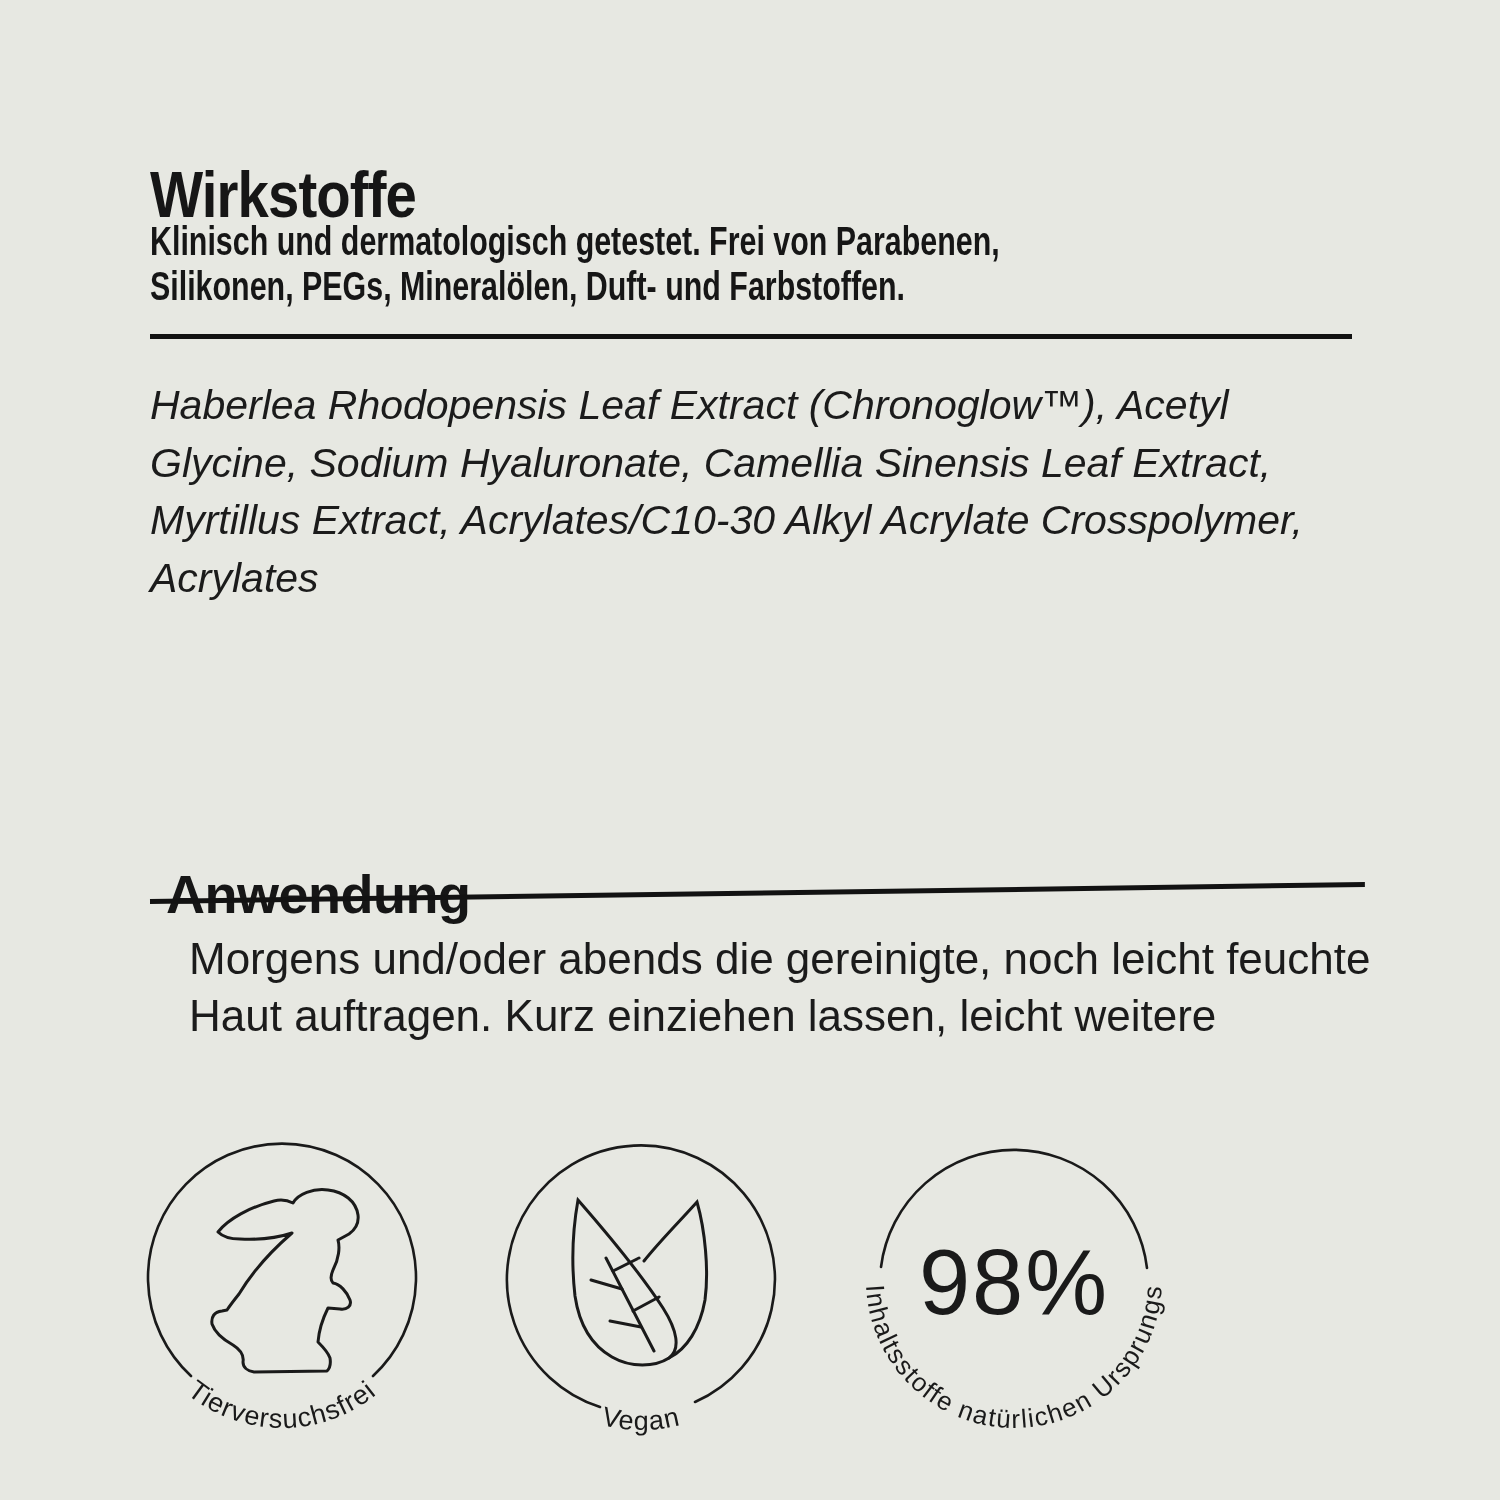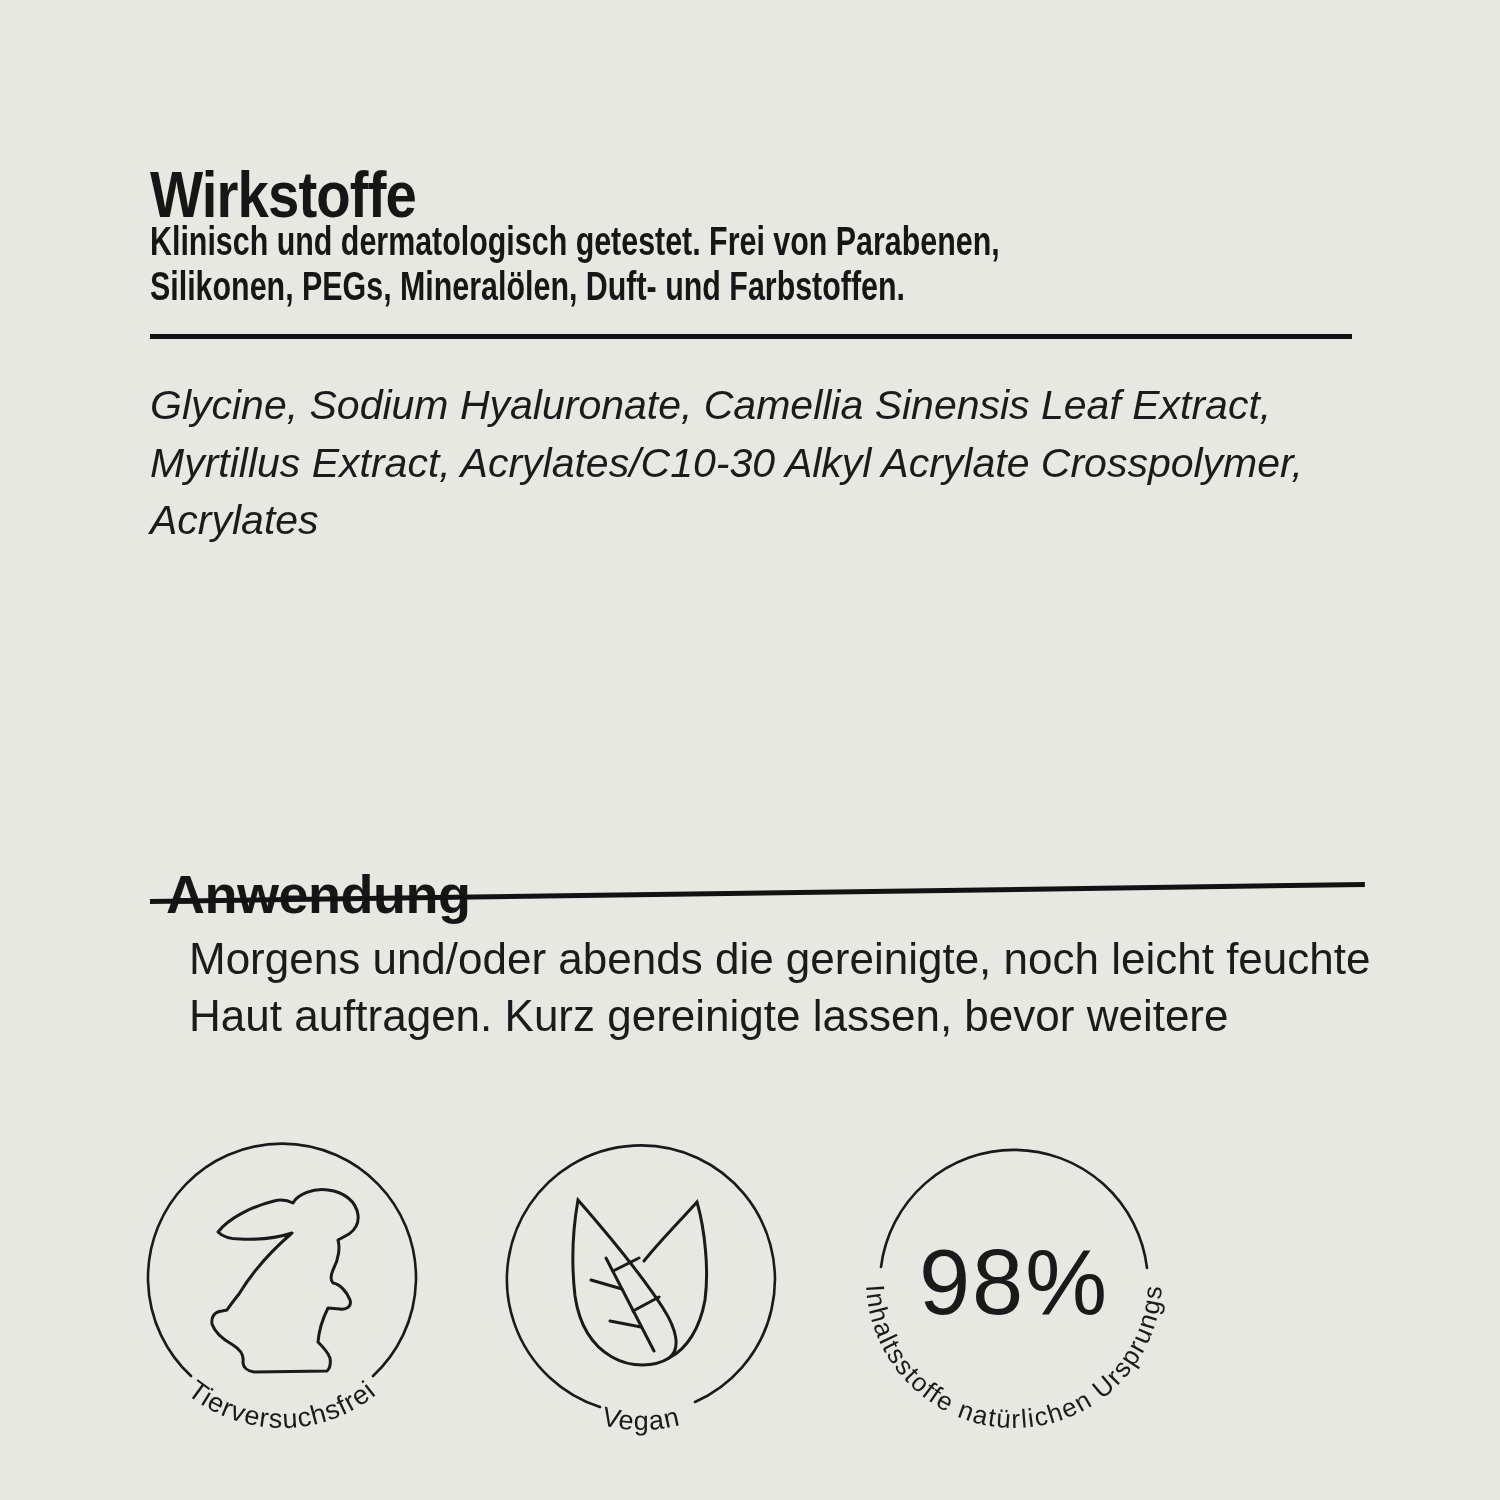--- a/index.html
+++ b/index.html
@@ -79,34 +79,35 @@
   <h1 class="abs h1">Wirkstoffe</h1>
 
   <div class="abs subtitle">
     <div>Klinisch und dermatologisch getestet. Frei von Parabenen,</div>
     <div>Silikonen, PEGs, Mineralölen, Duft- und Farbstoffen.</div>
   </div>
 
   <div class="abs divider1"></div>
 
   <div class="abs ingredients">
+    <div>Haberlea Rhodopensis Leaf Extract (Chronoglow™), Acetyl</div>
     <div>Glycine, Sodium Hyaluronate, Camellia Sinensis Leaf Extract,</div>
     <div>Myrtillus Extract, Acrylates/C10-30 Alkyl Acrylate Crosspolymer,</div>
     <div>Acrylates</div>
   </div>
 </section>
 
 <section>
   <h2 class="abs h2">Anwendung</h2>
 
   <div class="abs divider2"></div>
 
   <div class="abs bodytext">
     <div>Morgens und/oder abends die gereinigte, noch leicht feuchte</div>
-    <div>Haut auftragen. Kurz gereinigte lassen, bevor weitere</div>
+    <div>Haut auftragen. Kurz einziehen lassen, leicht weitere</div>
   </div>
 </section>
 
 <div>
 
   <div class="abs badge badge-1">
     <svg width="300" height="330" viewBox="0 0 300 330" xmlns="http://www.w3.org/2000/svg">
       <defs>
         <path id="arcText1" d="M 0 150 A 150 150 0 0 0 300 150"></path>
       </defs>

